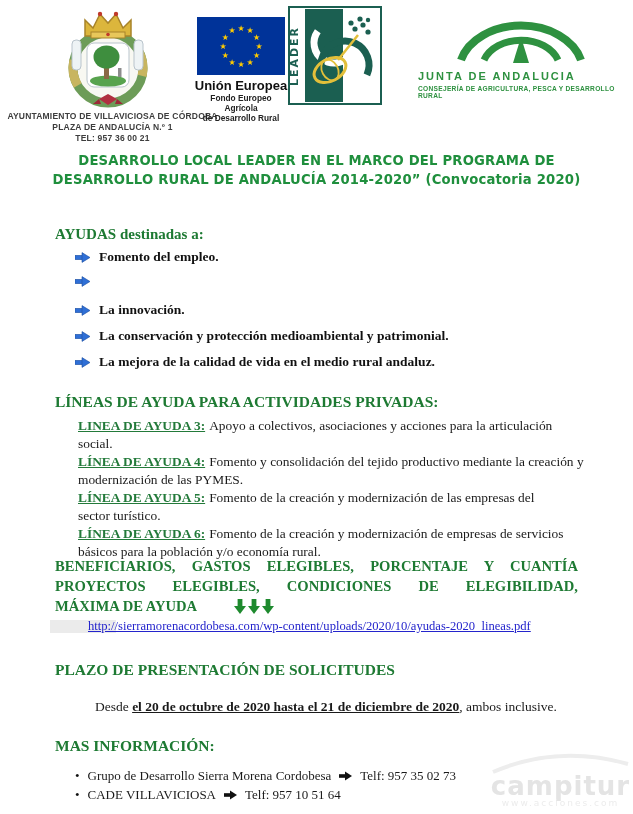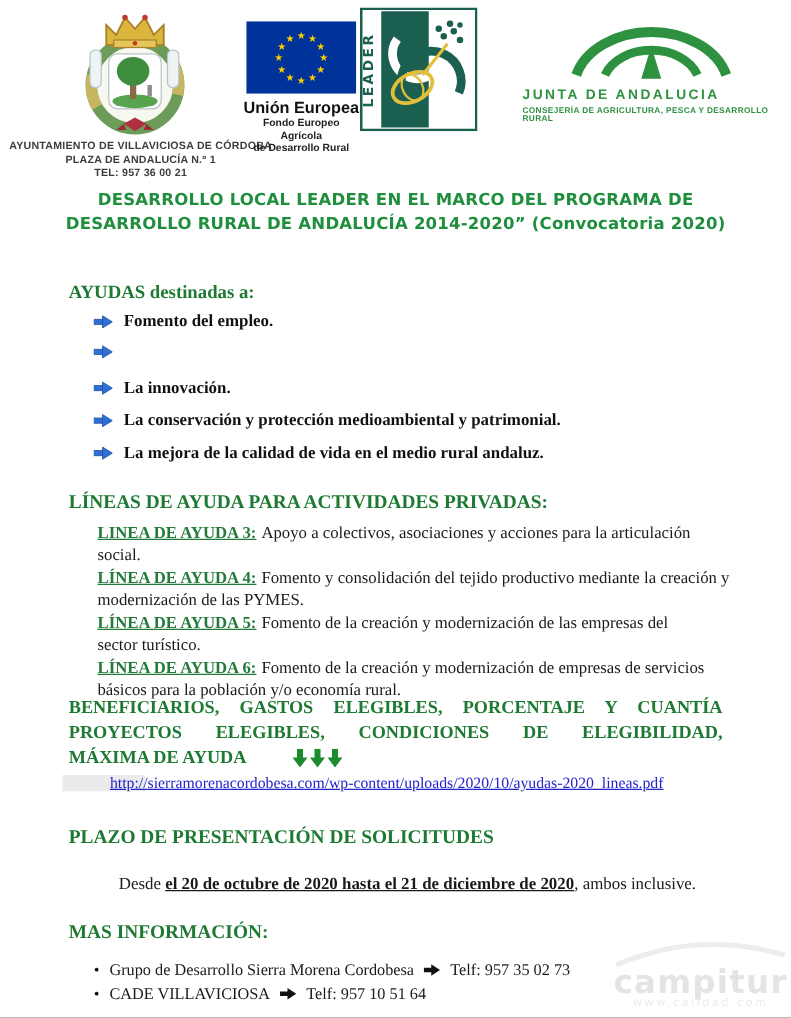--- a/index.html
+++ b/index.html
@@ -257,16 +257,16 @@
         <path d="M 6,0.4 L 13,5 L 6,9.6 Z" fill="#111"></path>
       </svg>
     <span>Telf: 957 10 51 64</span>
   </div>
 
   <div class="abs wm">
     <svg width="145" height="22" viewBox="0 0 145 22" style="margin:0 auto;">
       <path d="M 5,20 Q 70,-8 140,12" fill="none" stroke="#ededed" stroke-width="4"></path>
     </svg>
     <div class="wm-name">campitur</div>
-    <div class="wm-url">www.calidad.com</div>
+    <div class="wm-url">www.acciones.com</div>
   </div>
 
 </div>
 
 </body></html>

